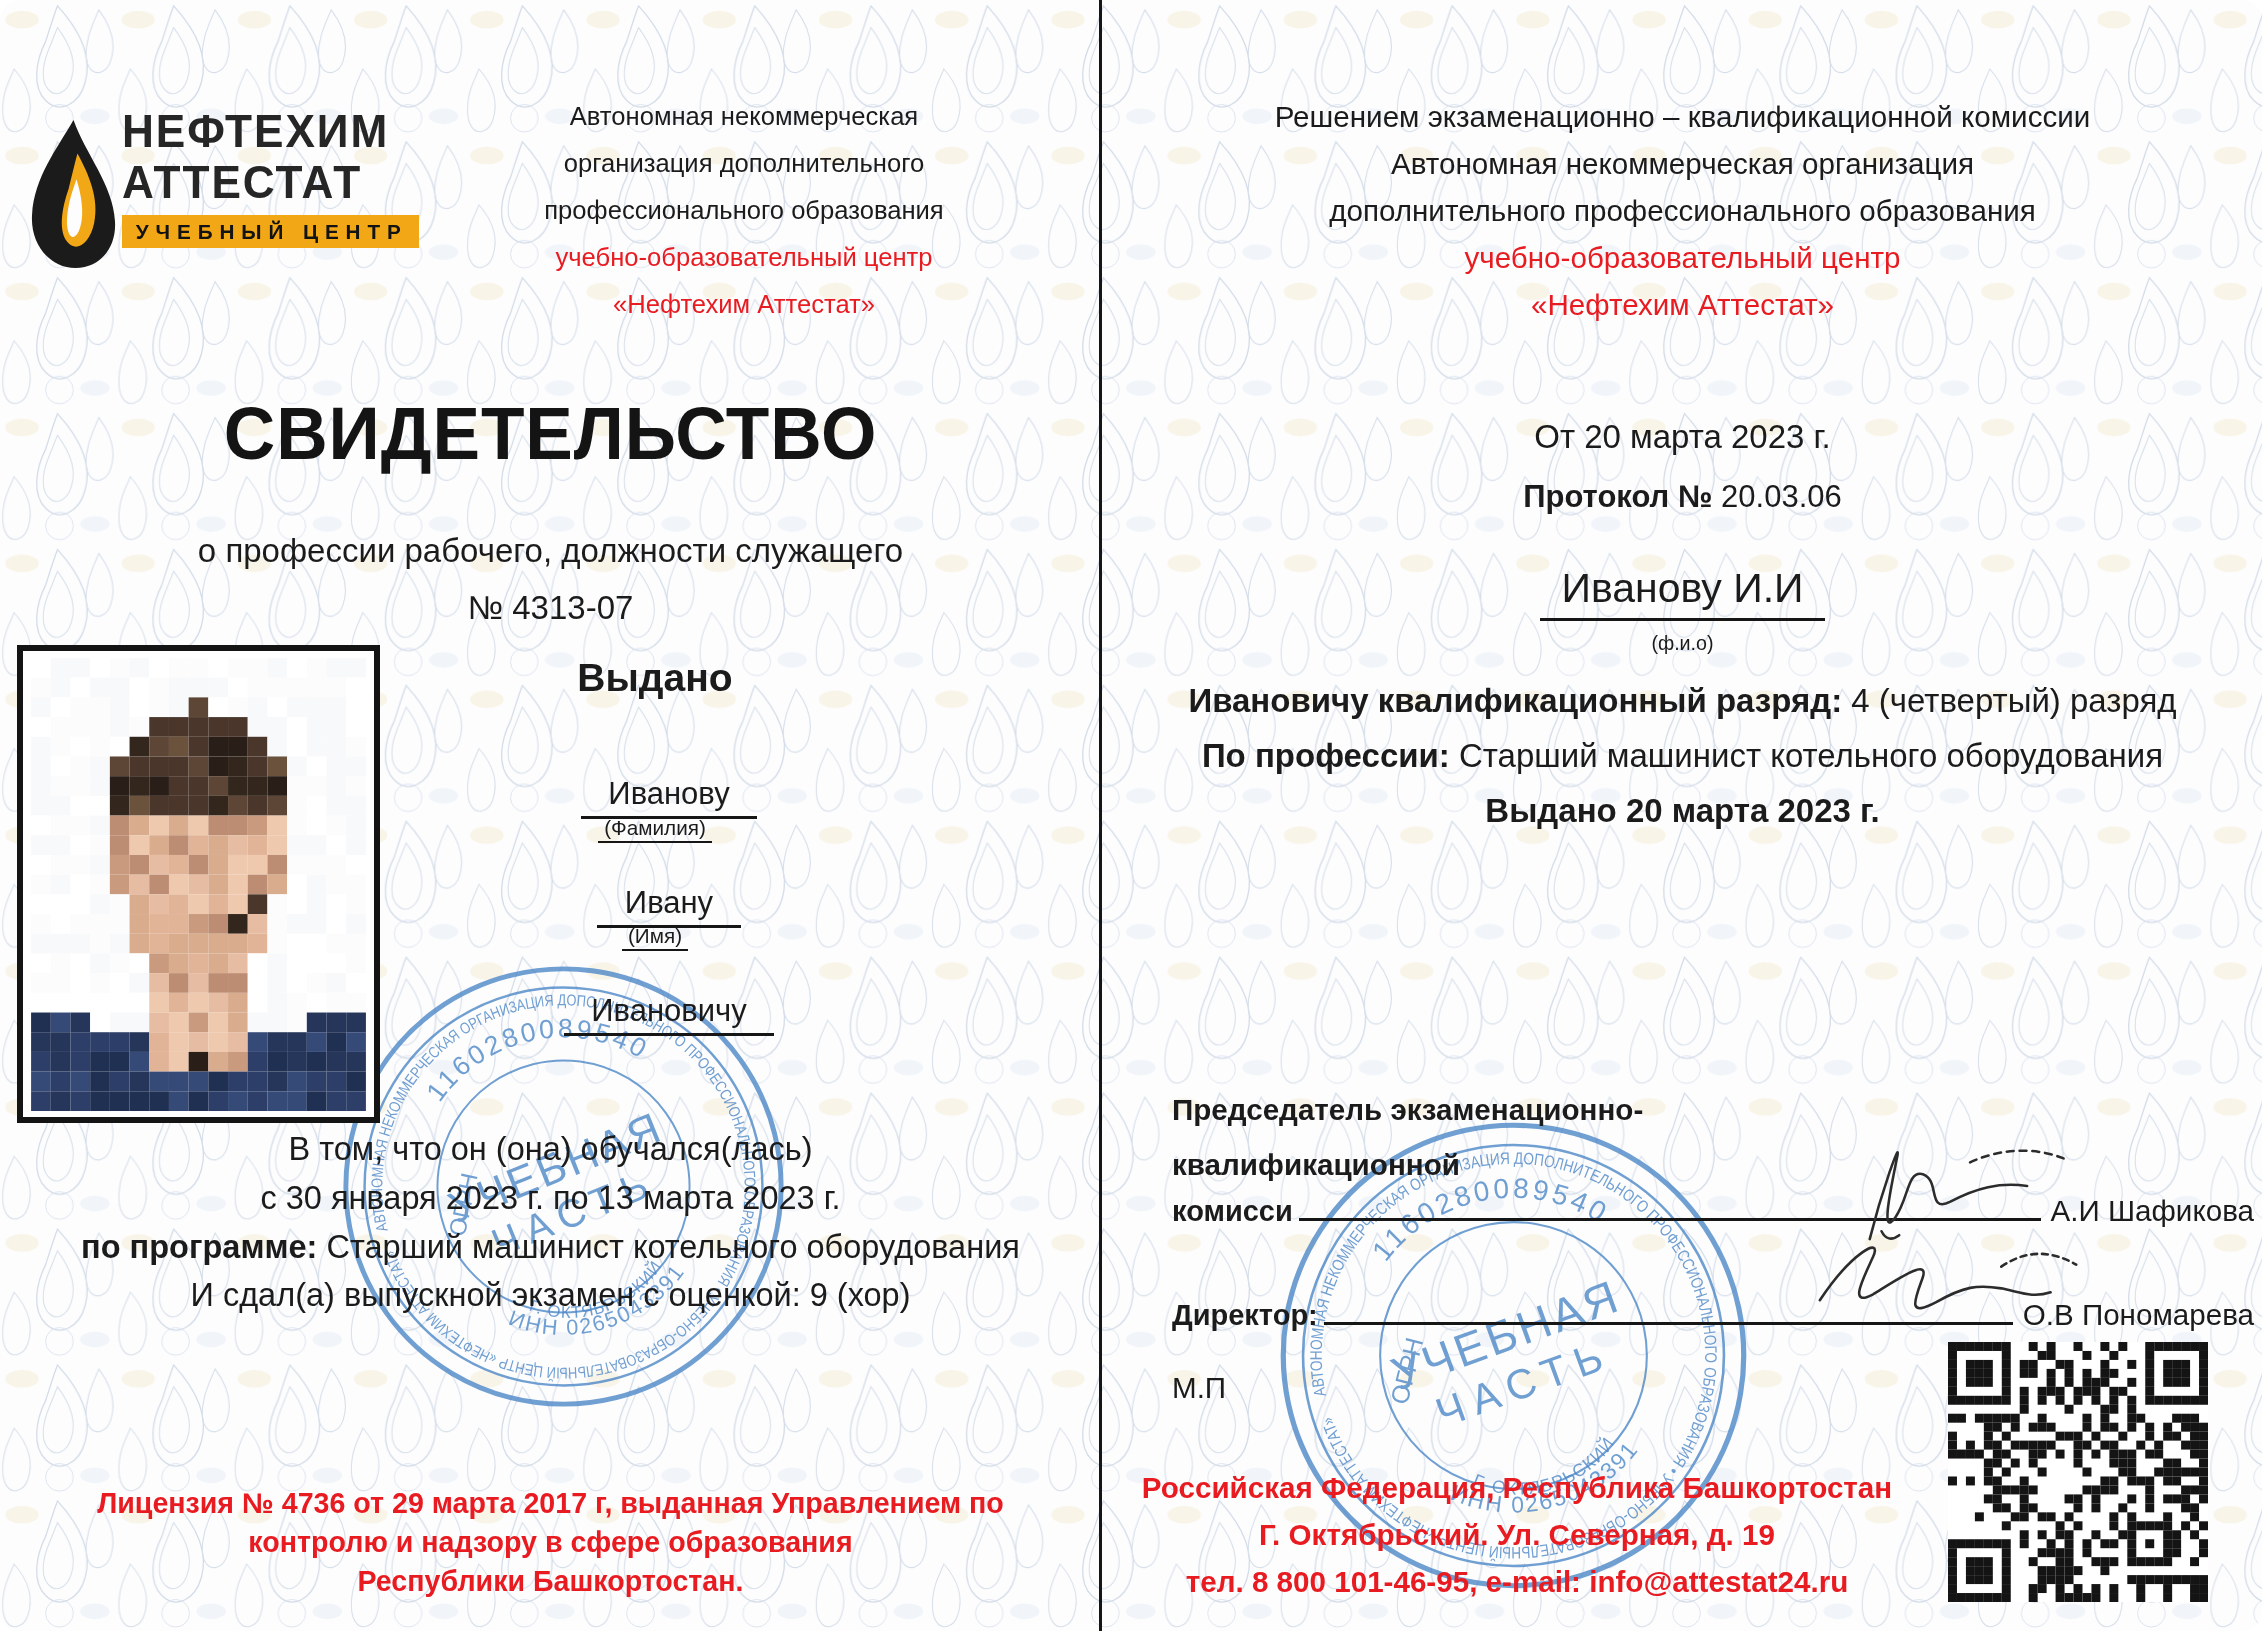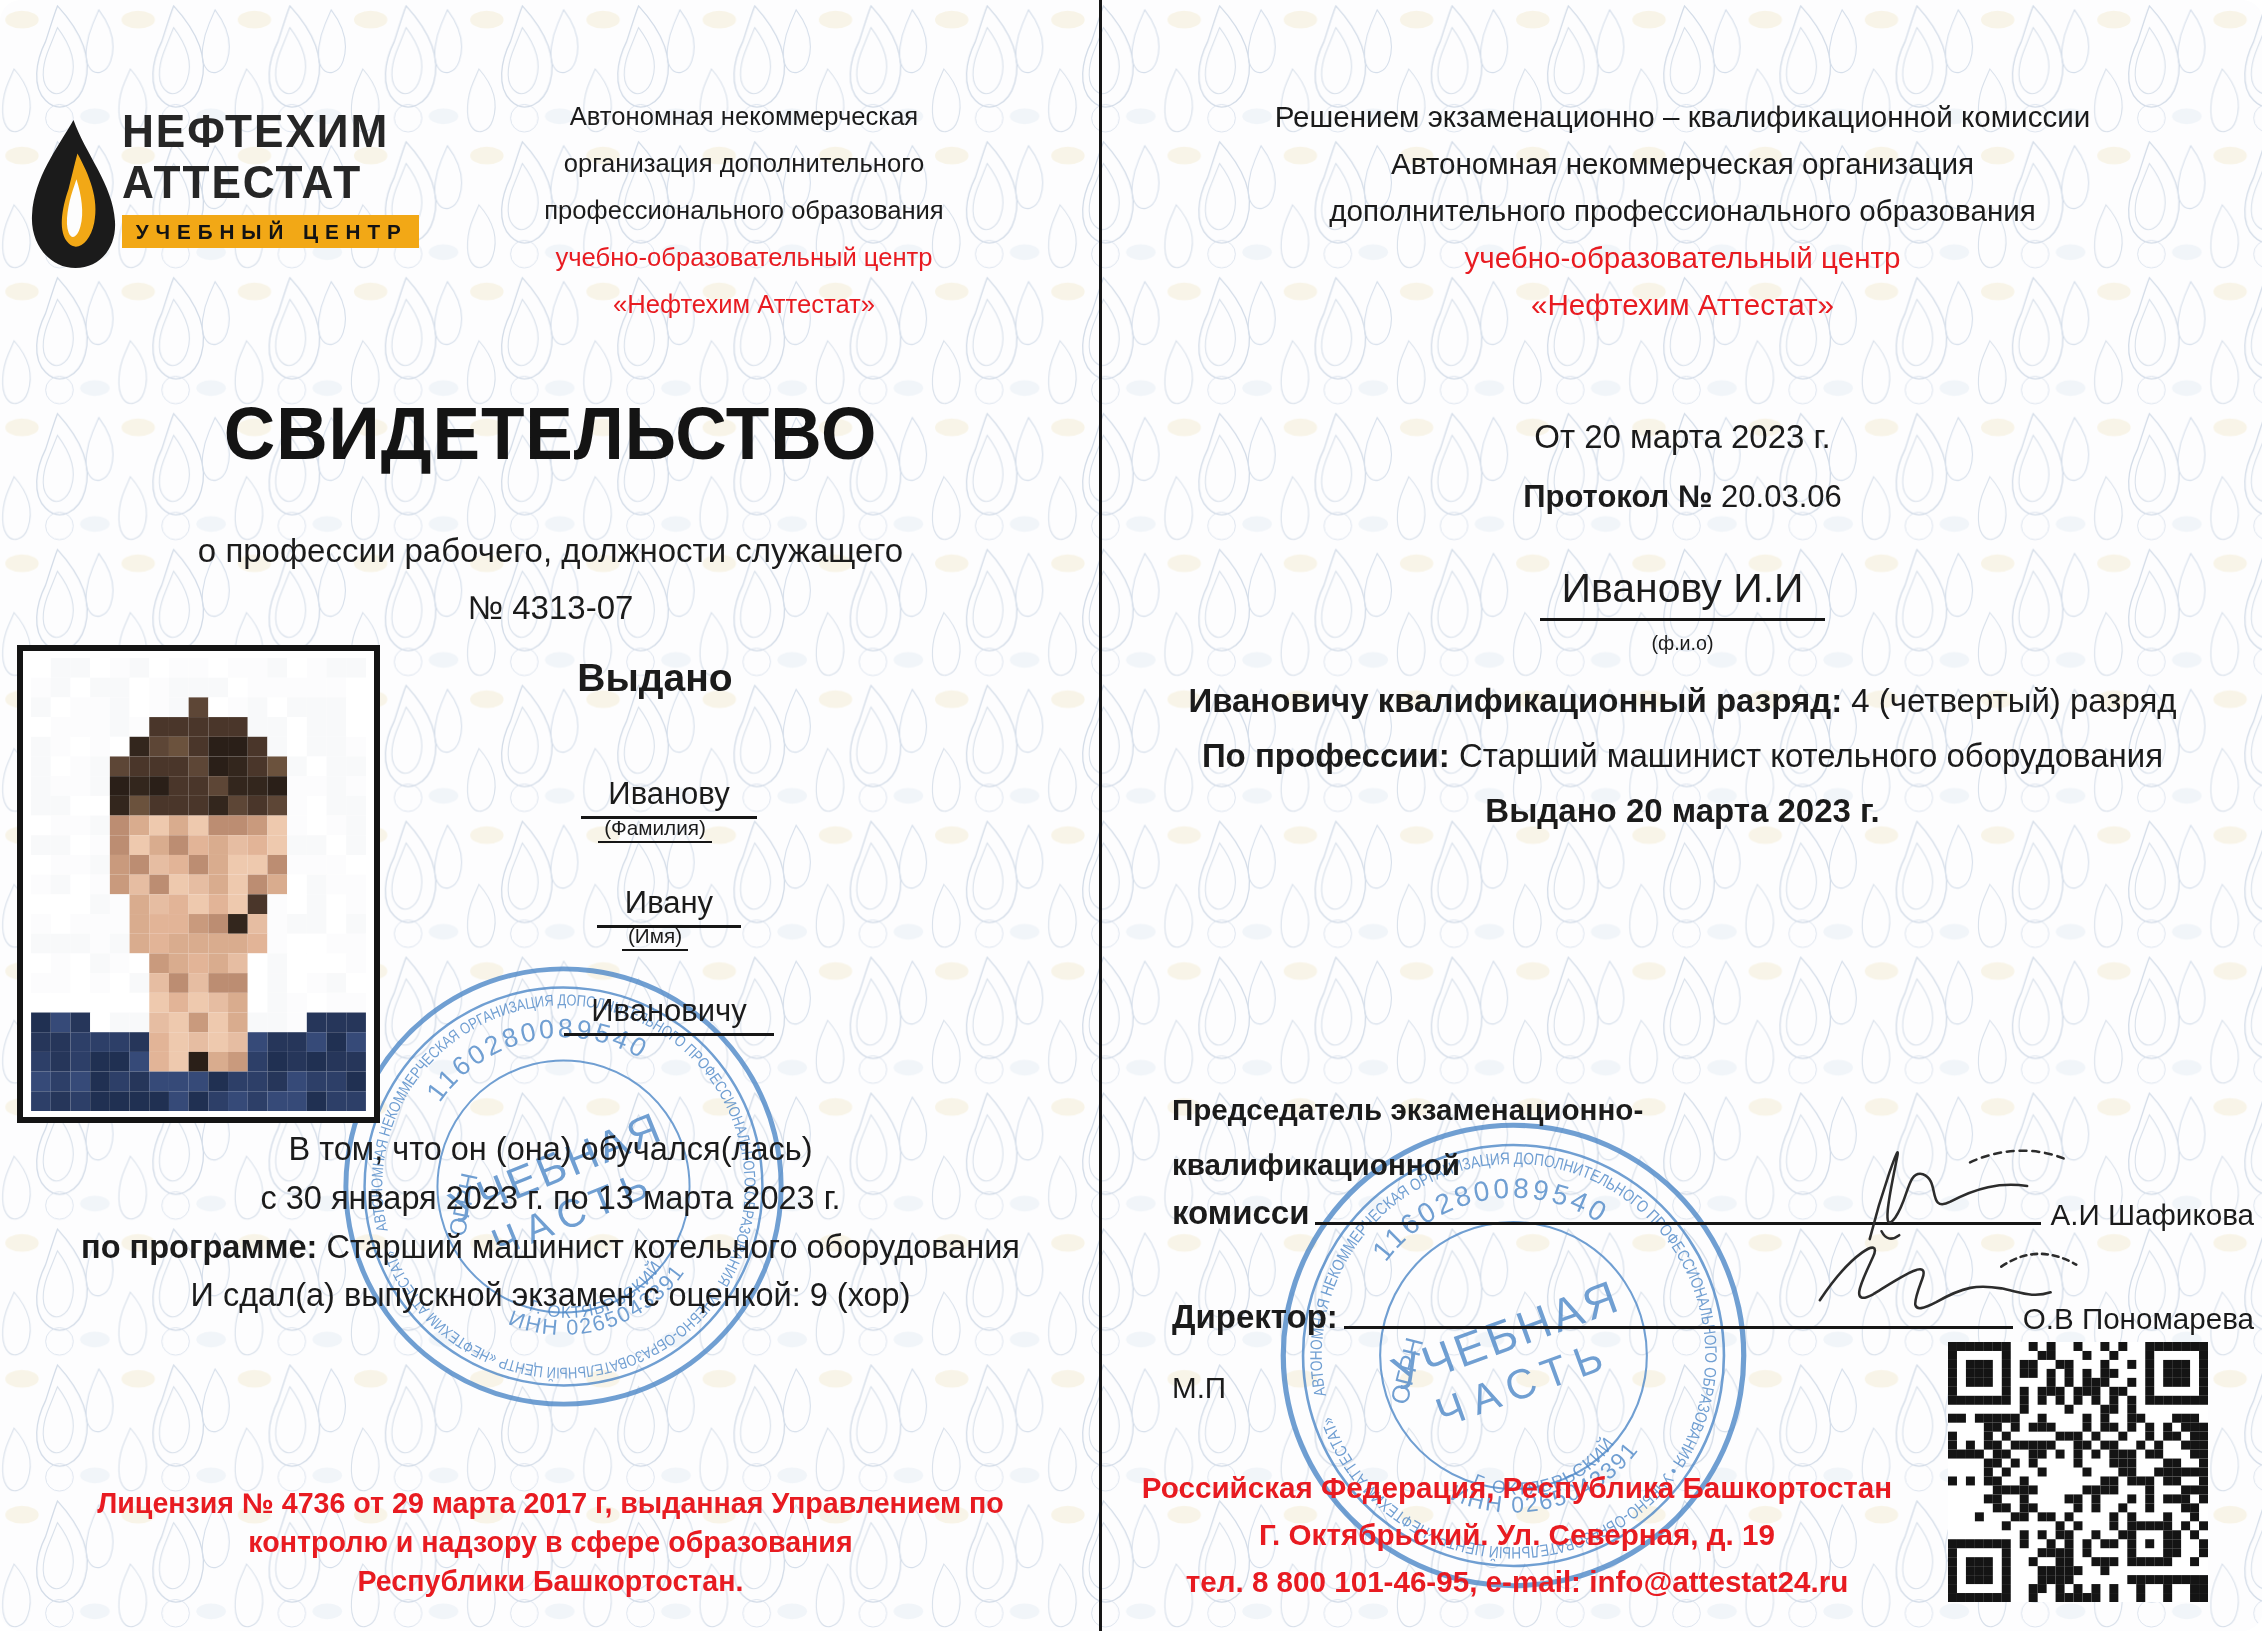--- a/index.html
+++ b/index.html
@@ -33,21 +33,21 @@
   .name-line{left:393px;width:552px;font-size:31px;margin-top:16px;}
   .name-line>span{display:inline-block;border-bottom:3px solid #161616;padding:0 27.6px 3.9px;}
   .name-cap{left:379px;width:552px;font-size:20.7px;}
   .name-cap>span{display:inline-block;border-bottom:2px solid #161616;padding:0 5.9px 1px;}
   .body-line{left:0;width:1101px;font-size:32.5px;}
   #license{left:0;top:1484px;width:1101px;font-size:28.6px;line-height:39px;font-weight:bold;}
   
   .r-line{left:1111px;width:1143px;}
   #fio-line>span{display:inline-block;border-bottom:3px solid #161616;padding:0 21.7px 5.9px;}
   .sig-row{position:absolute;left:1172px;width:1082px;display:flex;align-items:flex-end;z-index:2;}
-  .sig-row .lbl{font-size:33px;font-weight:bold;white-space:nowrap;}
+  .sig-row .lbl{font-size:29px;font-weight:bold;white-space:nowrap;}
   .sig-row .line{flex:1;border-bottom:3px solid #161616;margin:0 9.9px 6.9px 5.9px;height:9.9px;}
   .sig-row .nm{font-size:29.6px;white-space:nowrap;}
   #divider{position:absolute;left:1099px;top:0;width:3px;height:1631px;background:#151515;z-index:3;}
   #qr-box{position:absolute;left:1948px;top:1342px;width:260px;height:260px;z-index:2;background:#fff;}
   .sig-svg{position:absolute;z-index:3;}
 </style>
 </head>
 <body>
 
 <div id="cert">

